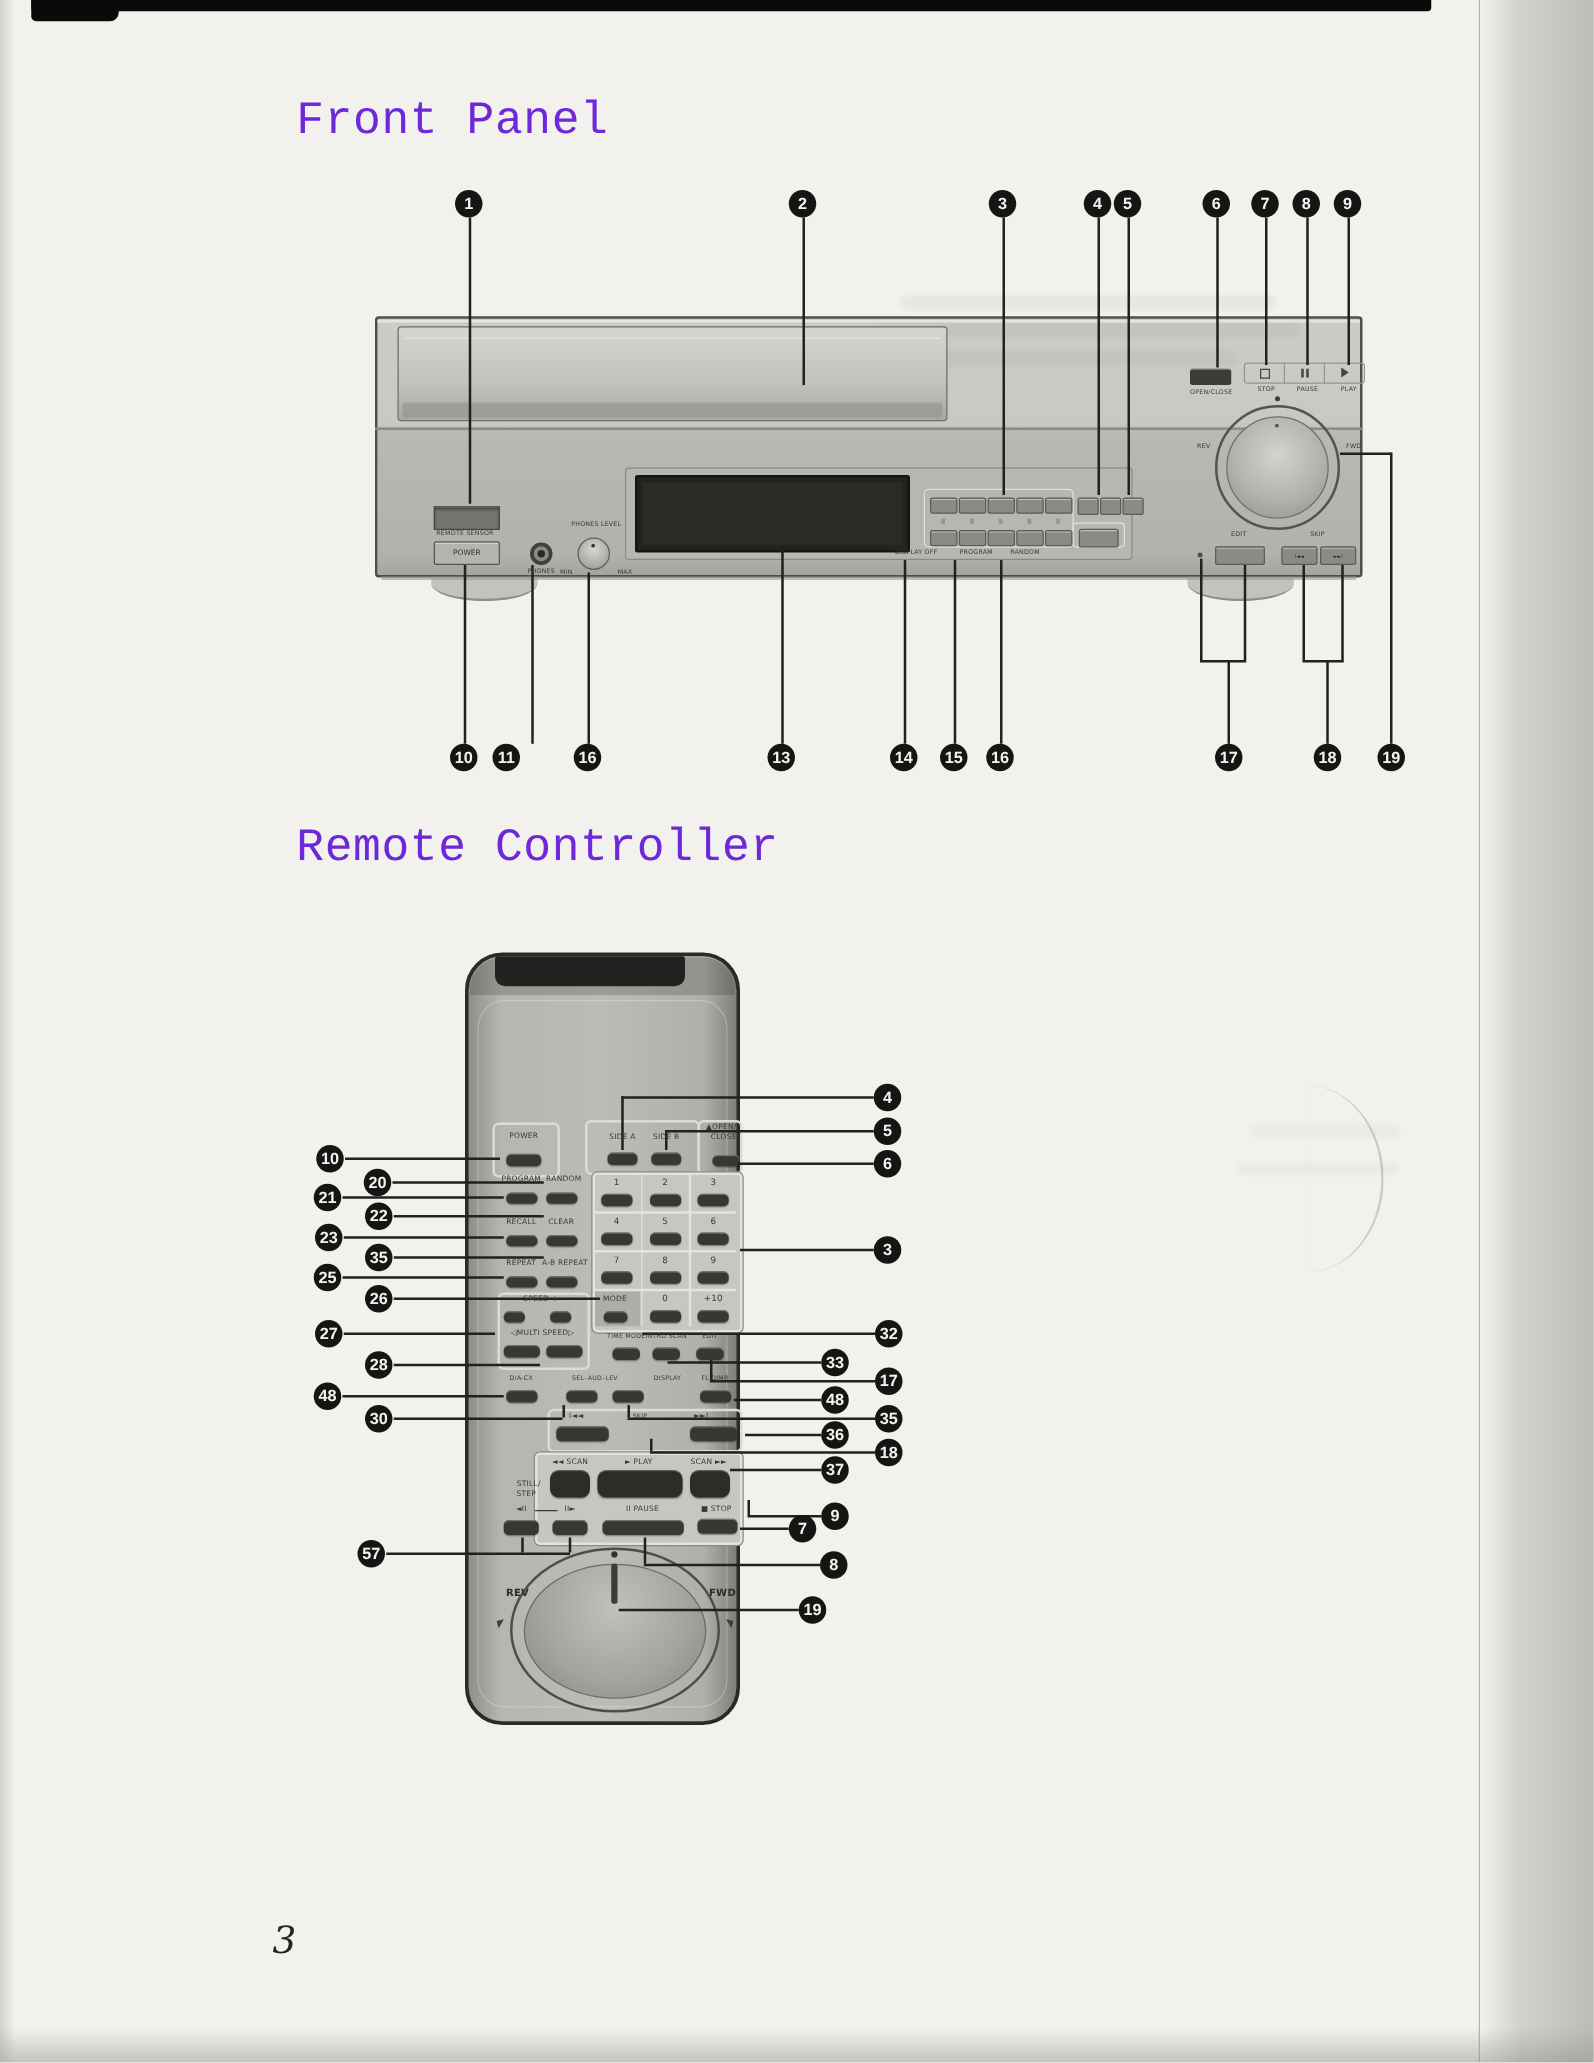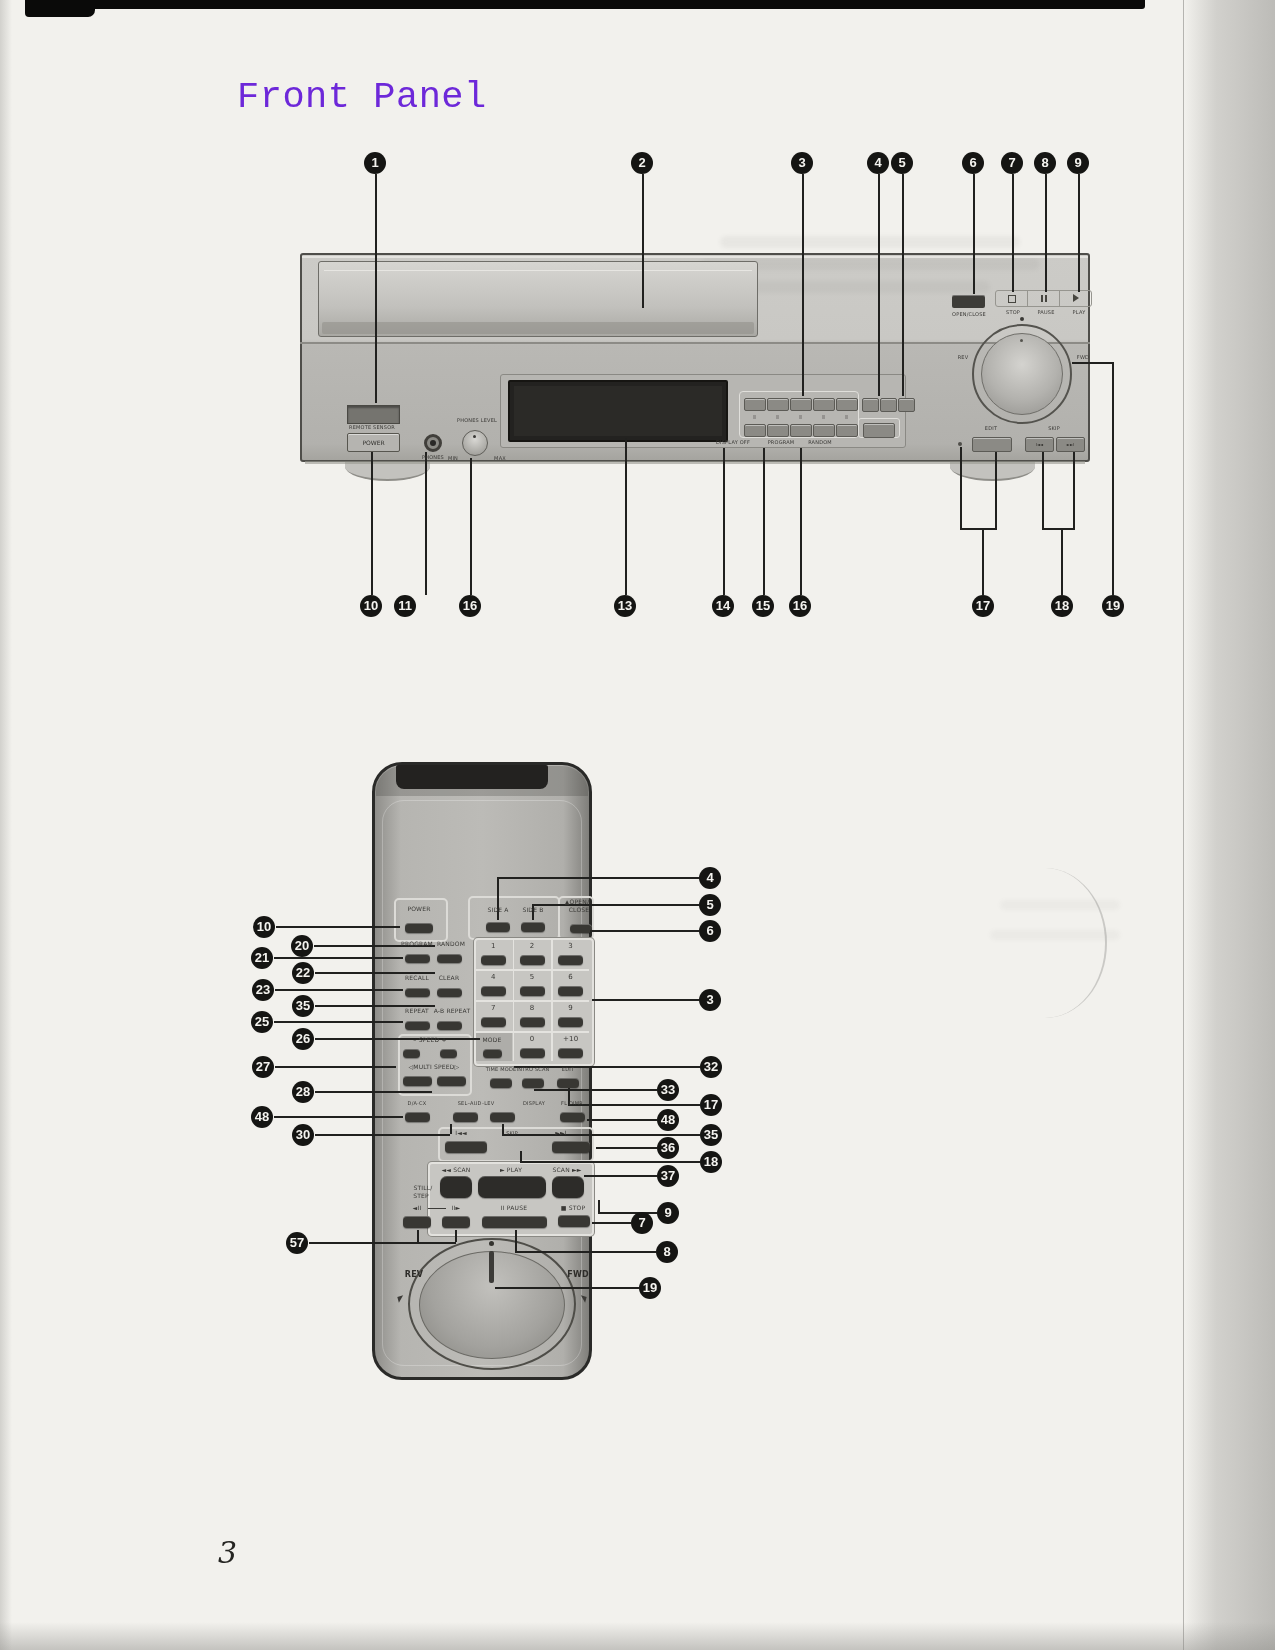--- a/index.html
+++ b/index.html
@@ -37,20 +37,21 @@
   <div class="abs" style="left:0;top:1622px;width:1275px;height:28px;z-index:9;background:linear-gradient(rgba(160,159,155,0),rgba(140,139,135,.45));"></div>
   <div class="abs" style="left:0;top:0;width:12px;height:1650px;z-index:9;background:linear-gradient(90deg,rgba(150,149,145,.35),rgba(150,149,145,0));"></div>
   <div class="ghost" style="left:720px;top:236px;width:300px;height:12px;opacity:.08;"></div>
   <div class="ghost" style="left:700px;top:258px;width:340px;height:12px;opacity:.08;"></div>
   <div class="ghost" style="left:740px;top:281px;width:250px;height:12px;opacity:.07;"></div>
   <div class="ghost" style="left:1000px;top:900px;width:120px;height:10px;opacity:.05;"></div>
   <div class="ghost" style="left:990px;top:930px;width:130px;height:10px;opacity:.05;"></div>
   <div class="abs" style="left:1045px;top:868px;width:60px;height:150px;border-right:2px solid rgba(110,109,105,.3);border-radius:0 100% 100% 0 / 0 50% 50% 0;z-index:2;"></div>
 
   <div class="title" style="left:237px;top:76px;">Front Panel</div>
+  <div class="title" style="left:237px;top:658px;">Remote Controller</div>
   <div class="abs" style="left:218px;top:1535px;font:italic 30px 'DejaVu Serif',serif;color:#252522;z-index:7;">3</div>
 
   <div class="abs" style="left:300px;top:253px;width:790px;height:209px;border:2px solid #4f4e4a;border-radius:3px;z-index:1;background:linear-gradient(180deg,#cccbc7 0%,#c9c8c4 41%,#b9b8b4 44%,#b2b1ad 92%,#a5a49f 100%);box-sizing:border-box;"></div>
   <div class="abs" style="left:302px;top:256px;width:786px;height:2px;background:#e5e4e0;z-index:2;"></div>
   <div class="abs" style="left:300px;top:342px;width:790px;height:2px;background:#8c8b86;z-index:2;"></div>
   <div class="abs" style="left:318px;top:261px;width:440px;height:76px;border:1.5px solid #6e6d68;border-radius:3px;z-index:2;background:linear-gradient(#d6d5d1,#c2c1bd 60%,#a9a8a3);box-sizing:border-box;"></div>
   <div class="abs" style="left:324px;top:270px;width:428px;height:1px;background:#e7e6e2;z-index:2;"></div>
   <div class="abs" style="left:322px;top:322px;width:432px;height:12px;background:#8f8e89;opacity:.55;border-radius:2px;z-index:2;"></div>
   <div class="abs" style="left:305px;top:461px;width:780px;height:3px;background:#98978f;opacity:.6;z-index:2;"></div>
   <div class="abs" style="left:345px;top:462px;width:85px;height:17px;background:#c3c2be;border-bottom:2px solid #8e8d88;border-radius:0 0 44px 44px / 0 0 15px 15px;z-index:1;"></div>

